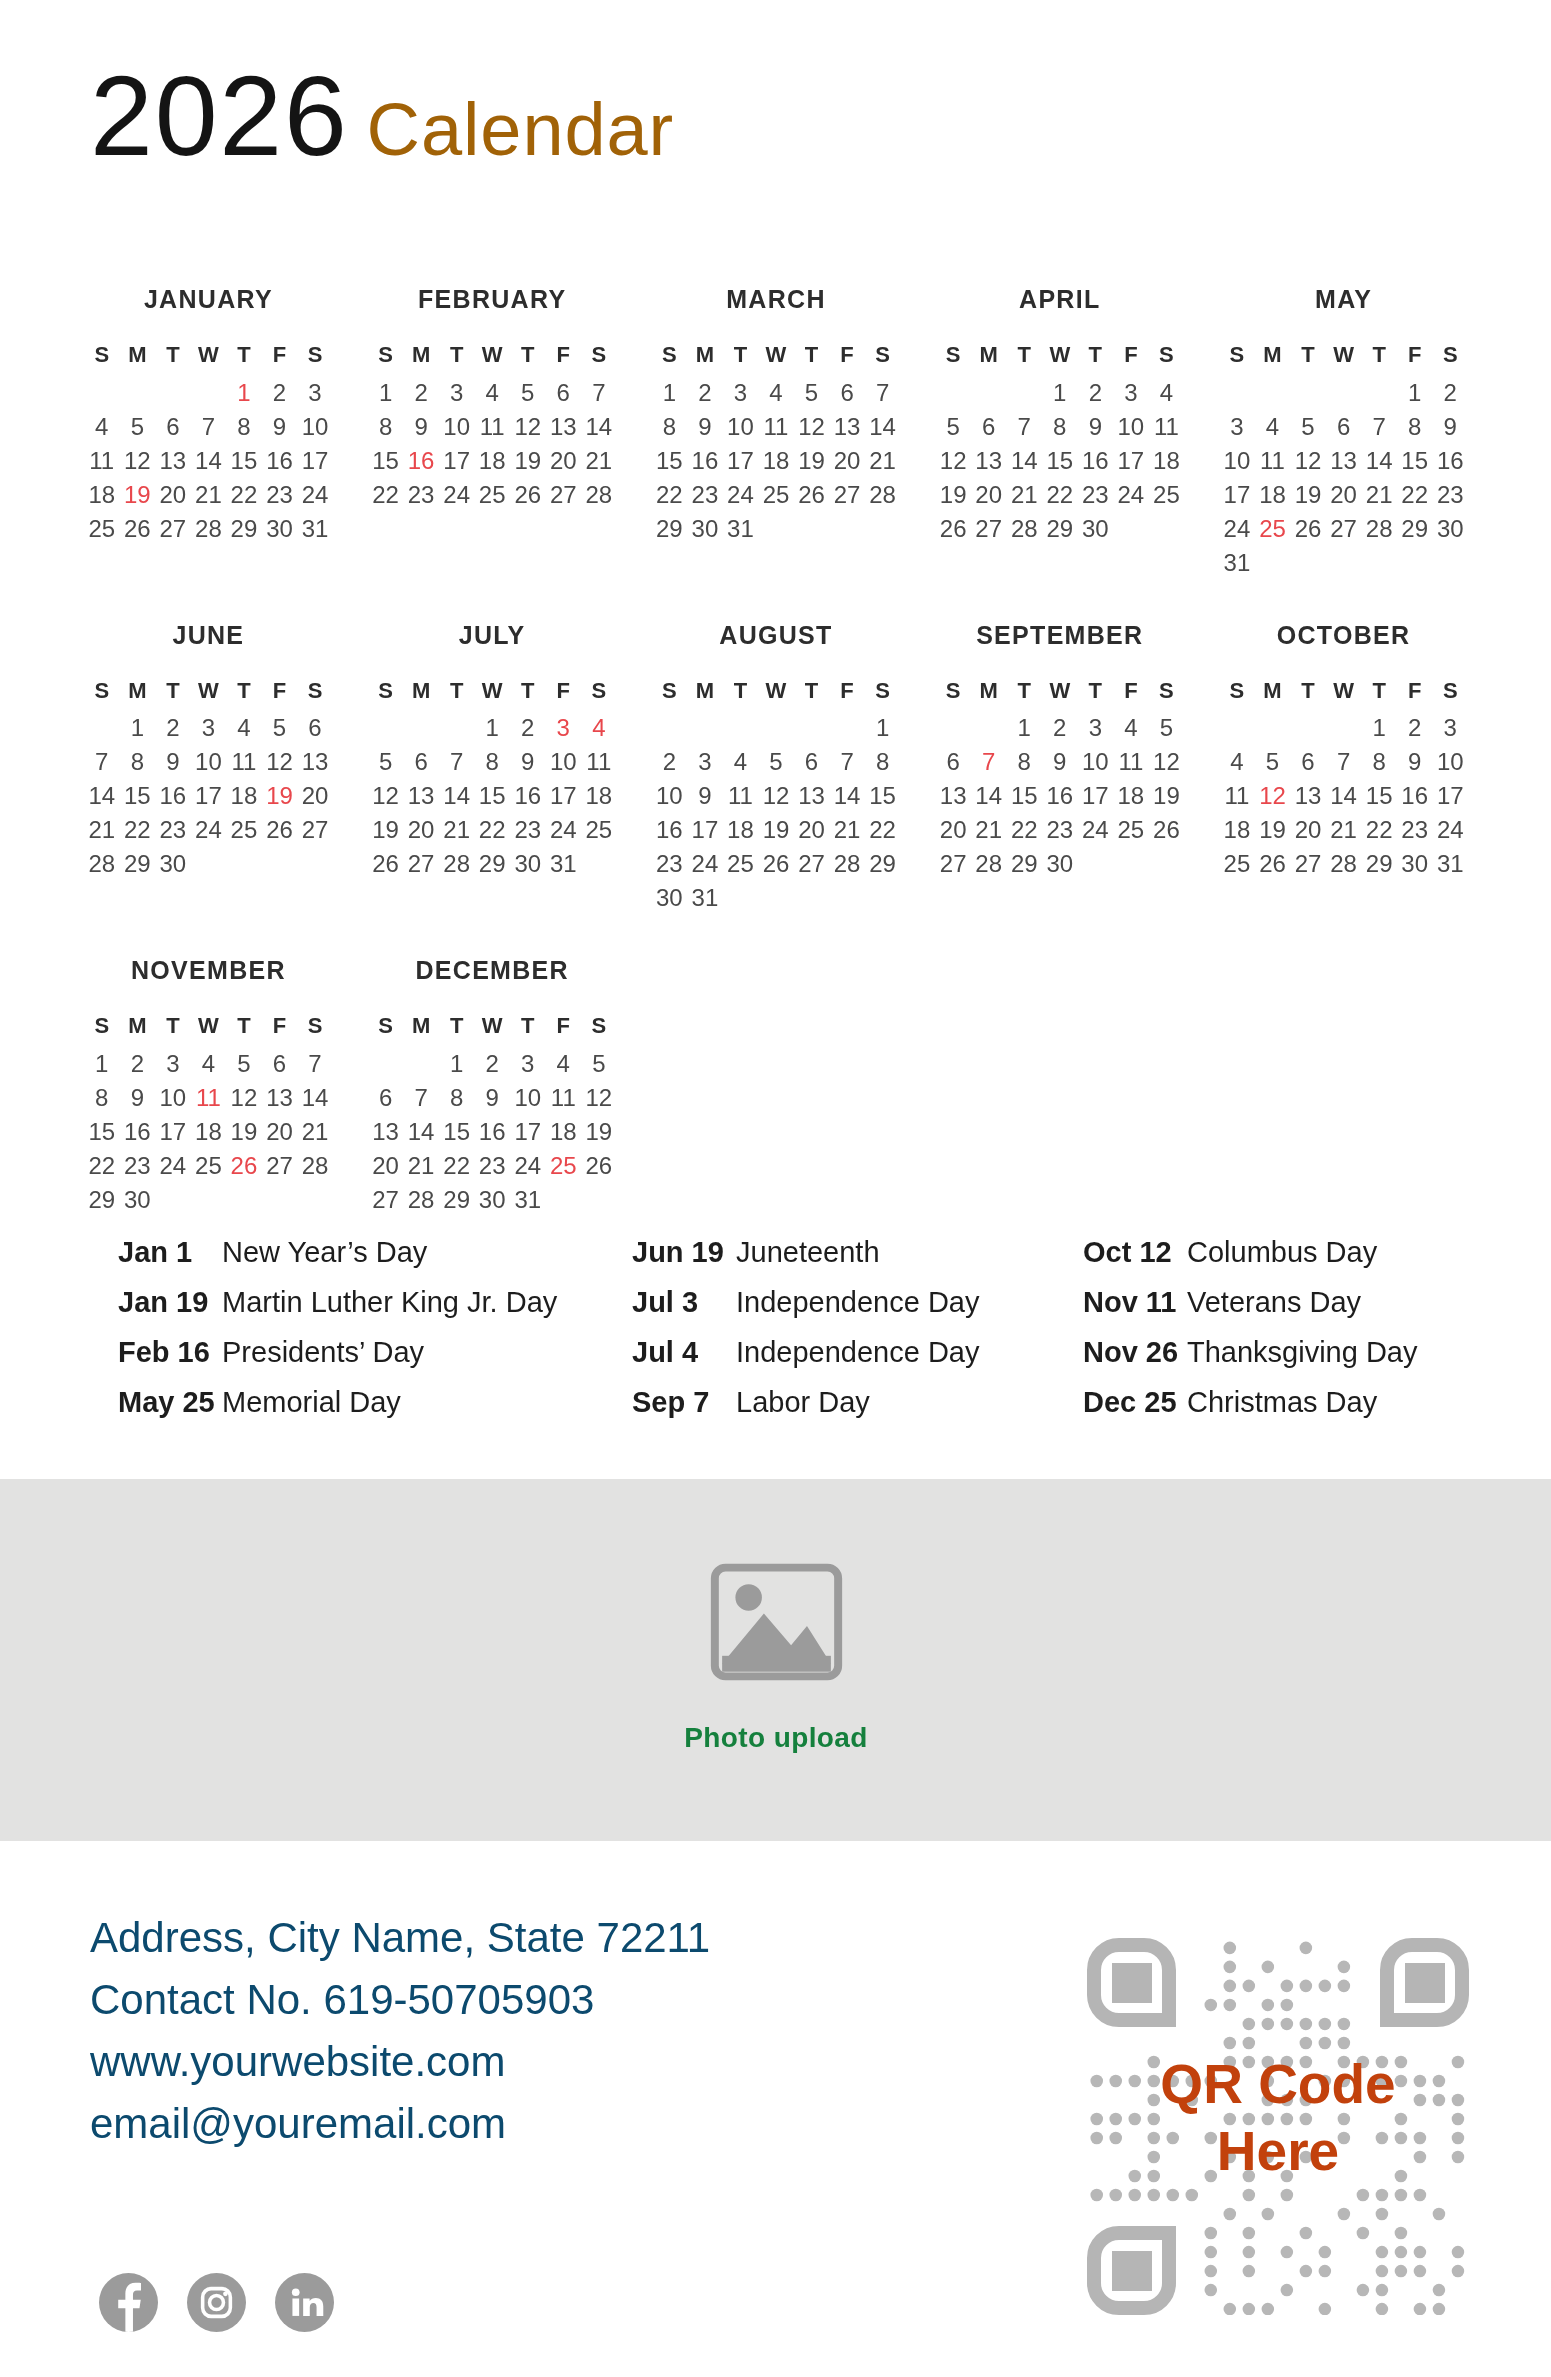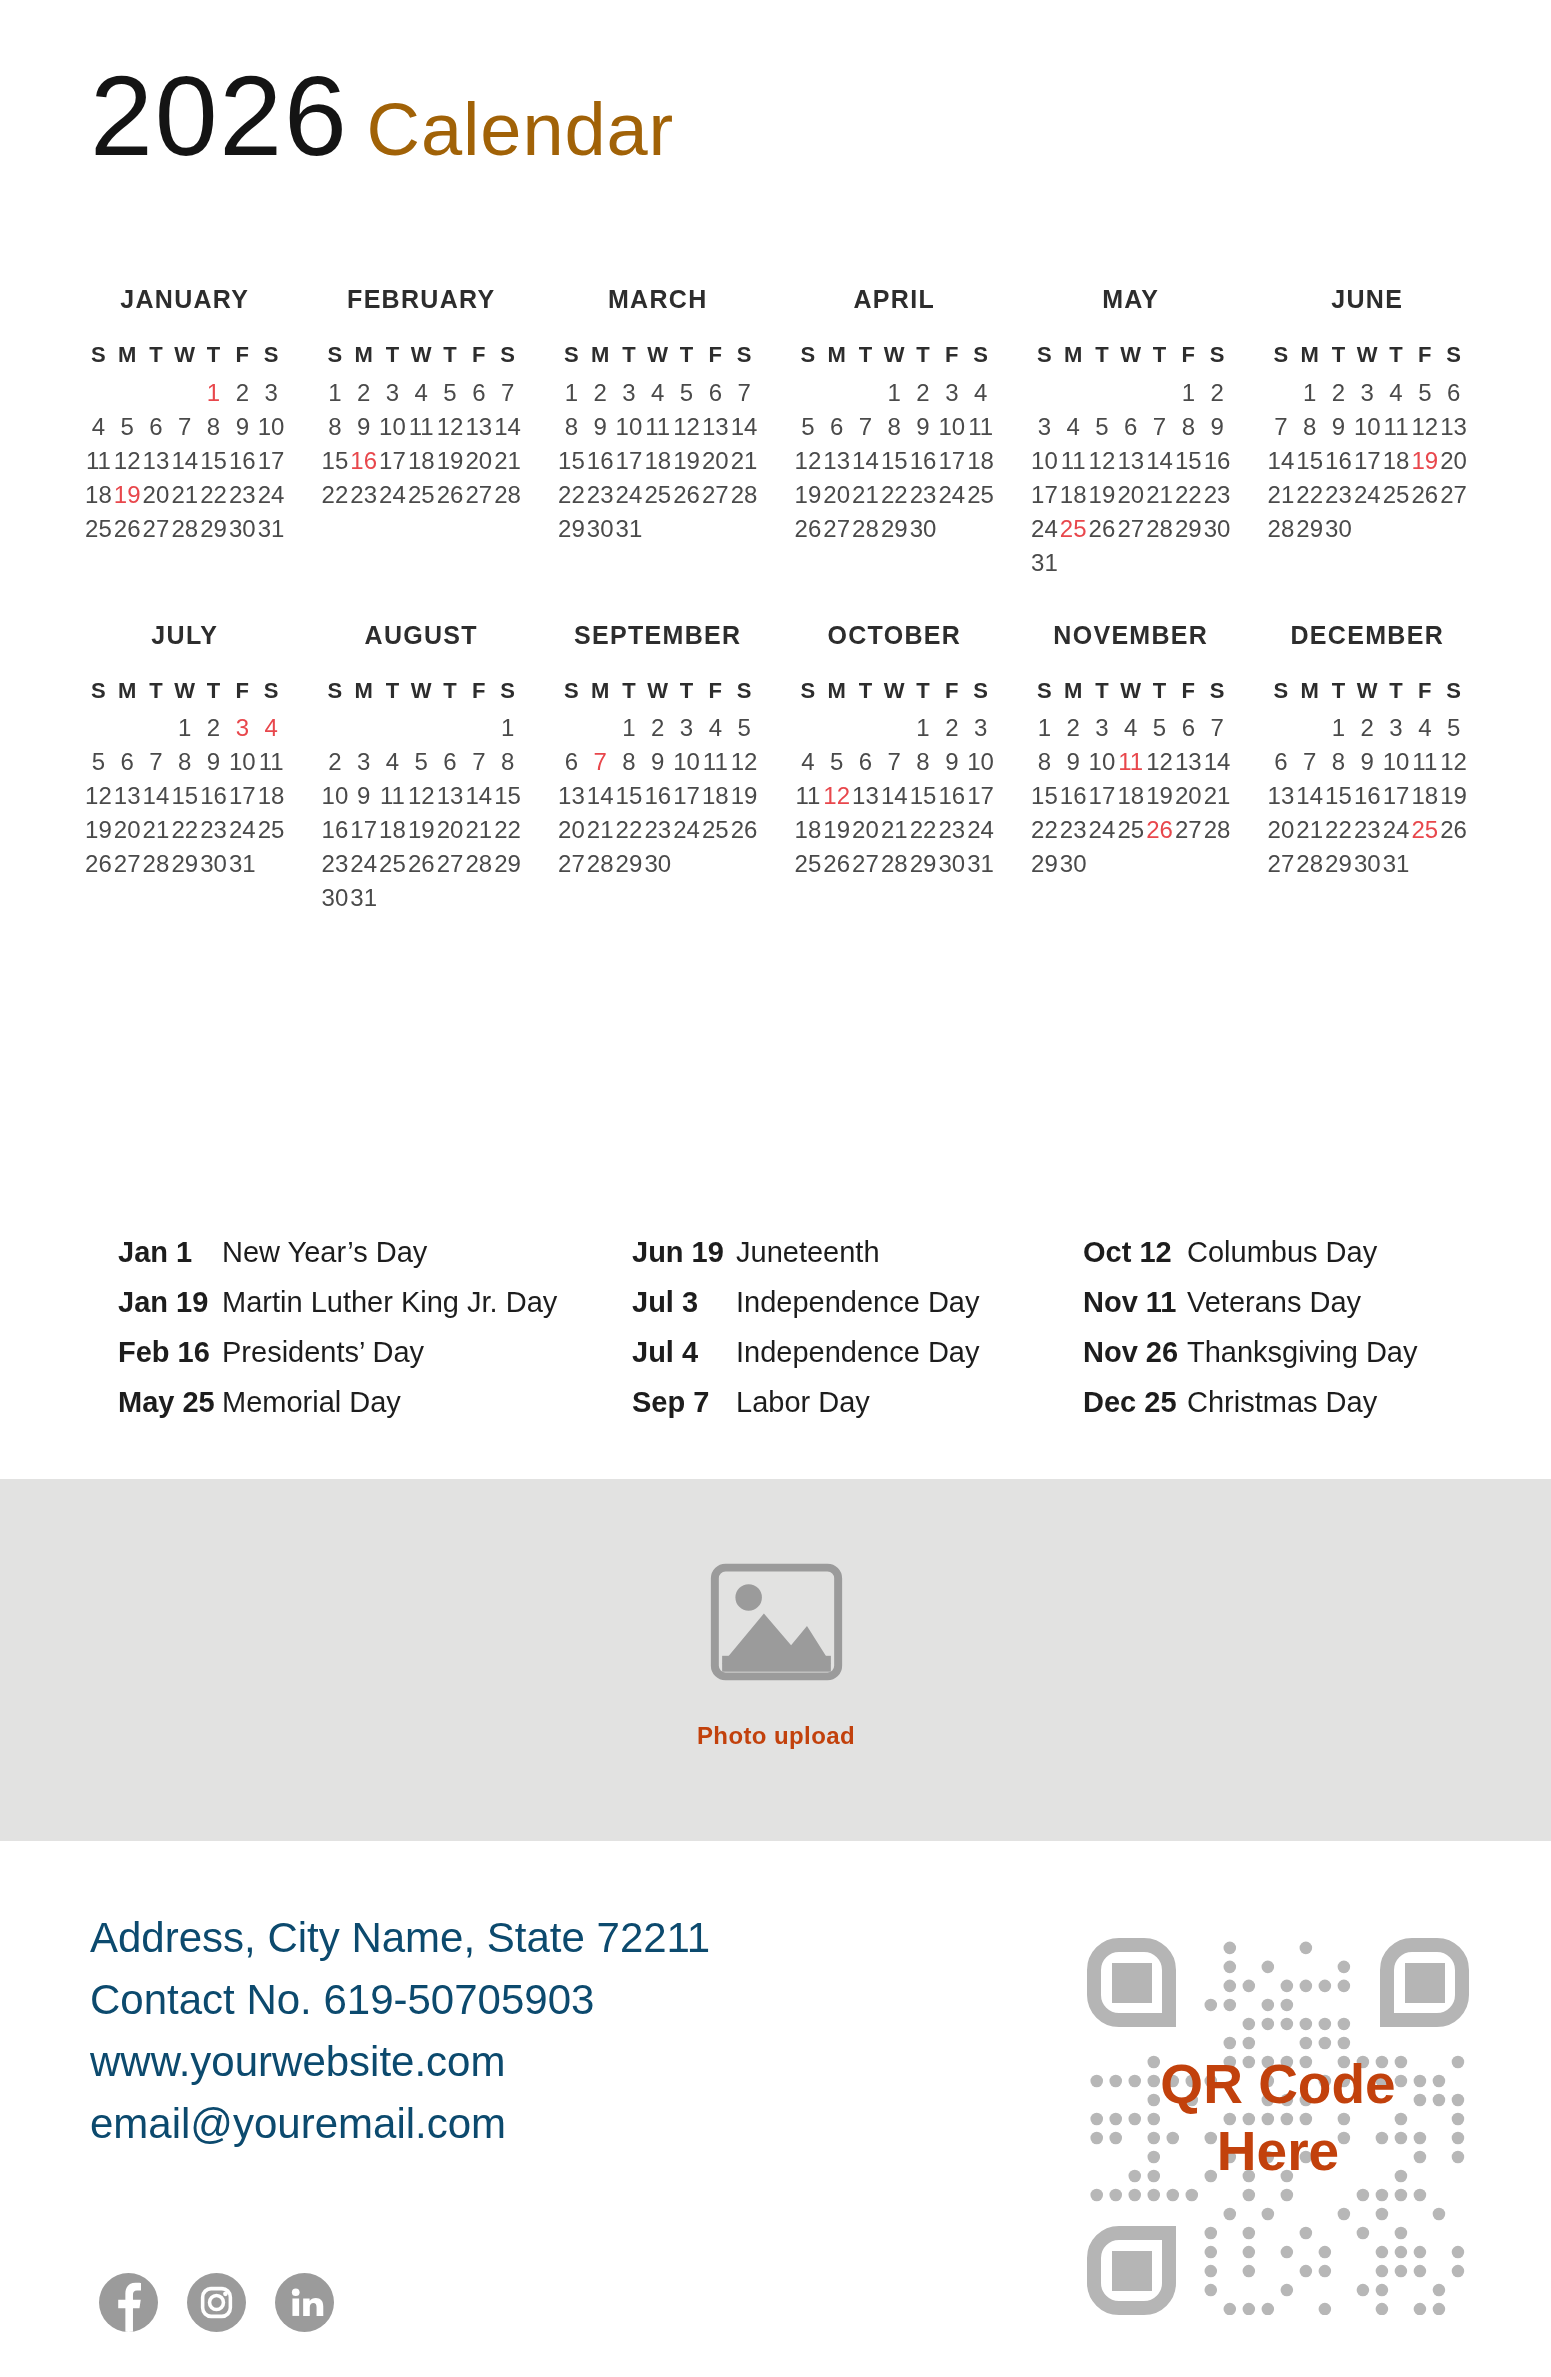--- a/index.html
+++ b/index.html
@@ -12,21 +12,21 @@
   }
 
   
   .header { position:absolute; top:51px; left:90px; display:flex; align-items:baseline; gap:18px; }
   .year   { font-size:113px; font-weight:500; letter-spacing:1.8px; color:#141414; }
   .cal-title { font-size:74px; font-weight:400; letter-spacing:0.9px; color:#a16207; }
 
   
   .months {
     position:absolute; top:285px; left:84px; right:84px;
-    display:grid; grid-template-columns:repeat(6,1fr);
+    display:grid; grid-template-columns:repeat(5,1fr);
     column-gap:35px; row-gap:41px; align-items:start;
   }
   .month-title { text-align:center; font-size:25px; font-weight:700; letter-spacing:1.3px; color:#2d2d2d; margin-bottom:23px; }
   .week-row, .weekday-row { display:grid; grid-template-columns:repeat(7,1fr); }
   .weekday-row { margin-bottom:3.5px; }
   .weekday-row span { text-align:center; font-size:22px; font-weight:700; color:#2d2d2d; height:35px; line-height:35px; }
   .week-row span { text-align:center; font-size:24px; font-weight:400; color:#4a4a4a; height:34px; line-height:34px; }
   .week-row span.red { color:var(--red,#e8474c); }
 
   
@@ -37,21 +37,21 @@
   .holiday-row { display:flex; font-size:29px; line-height:50px; color:#1d1d1d; }
   .holiday-date { display:inline-block; width:104px; font-weight:700; flex:none; }
   .holiday-name { font-weight:400;text-align:right; }
 
   
   .photo-band {
     position:absolute; top:1479px; left:0; width:1552px; height:362px;
     background:#e2e2e1; display:flex; flex-direction:column; align-items:center;
   }
   .photo-icon { margin-top:84px; }
-  .photo-label { margin-top:41px; font-size:24px; font-weight:700; letter-spacing:0.4px; color:#c2410c; }
+  .photo-label { margin-top:41px; font-size:28px; font-weight:700; letter-spacing:0.4px; color:#15803d; }
 
   
   .company-block { position:absolute; left:90px; top:1907px; }
   .company-name { font-size:71px; font-weight:500; color:#141414; margin-bottom:25px; letter-spacing:0.4px; }
   .company-line { font-size:42px; font-weight:400; color:#0c4a6e; line-height:62px; }
 
   
   .qr { position:absolute; left:1087px; top:1938px; width:382px; height:377px; }
   .qr-dots { position:absolute; left:0; top:0; }
   .finder { position:absolute; width:89px; height:89px; border:14px solid #b5b5b5; border-radius:32px; }

